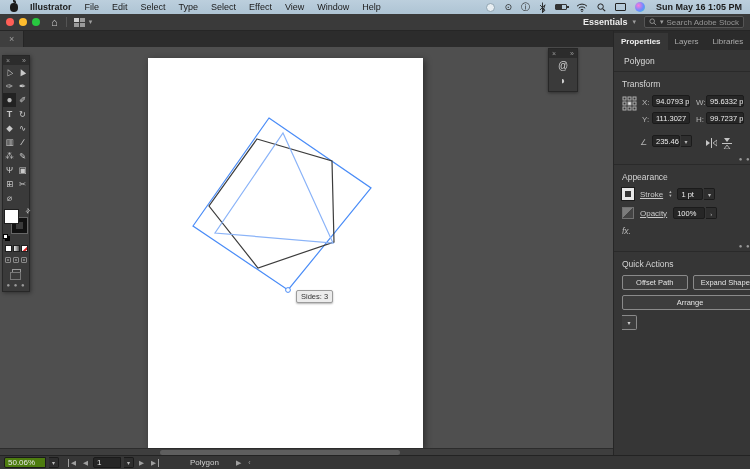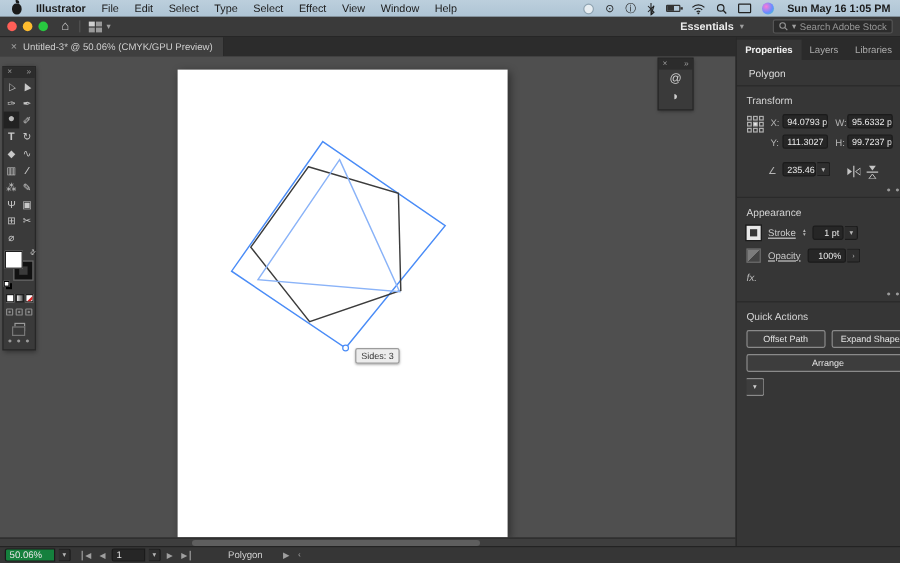--- a/index.html
+++ b/index.html
@@ -28,21 +28,21 @@
   #titlebar { position:absolute; left:0; top:14px; width:750px; height:17px; background:#3a3a3a;
     border-bottom:1px solid #262626; display:flex; align-items:center; padding:0 6px; }
   .traffic { width:8px; height:8px; border-radius:50%; margin-right:5px; }
   .tl-red{background:#ff5f57}.tl-yellow{background:#febc2e}.tl-green{background:#28c840}
   .home-glyph { color:#c9c9c9; font-size:11px; margin:0 8px 0 6px; line-height:11px; }
   .tb-sep { width:1px; height:10px; background:#545454; margin-right:7px; }
   .ws-grid { display:inline-grid; grid-template-columns:5px 5px; grid-template-rows:4px 4px; gap:1px; margin-right:2px; }
   .ws-grid i { background:#9a9a9a; } .ws-grid i:first-child{ background:#cfcfcf; }
   .chev { color:#9f9f9f; font-size:7px; margin-left:2px; }
   #titlebar-title { position:absolute; left:0; right:0; text-align:center; color:#c6c6c6; font-size:9px; pointer-events:none; }
-  #titlebar-right { margin-left:auto; display:flex; align-items:center; gap:24px; z-index:2; }
+  #titlebar-right { margin-left:auto; display:flex; align-items:center; gap:8px; z-index:2; }
   #workspace-switcher { color:#ededed; font-size:9px; font-weight:bold; display:flex; align-items:center; gap:3px; }
   #stock-search { width:100px; height:12px; background:#2c2c2c; border:1px solid #555; border-radius:2px;
     display:flex; align-items:center; gap:3px; padding:0 4px; color:#979797; font-size:8px; }
 
   
   #tabbar { position:absolute; left:0; top:31px; width:613px; height:16px; background:#2c2c2c; display:flex; }
   #doc-tab { height:16px; background:#3f3f3f; color:#cfcfcf; font-size:8px; display:flex; align-items:center;
     gap:5px; padding:0 9px; border-right:1px solid #252525; }
   #doc-tab .close-x { color:#9f9f9f; font-size:9px; }
 
@@ -126,39 +126,39 @@
 
   #appearance-sect { position:relative; padding:7px 8px 4px; height:86px; }
   .ap-row { display:flex; align-items:center; gap:6px; margin-top:5px; height:14px; }
   .ap-swatch { width:12px; height:12px; background:#fff; border:1px solid #1c1c1c; }
   .ap-stroke-swatch { width:12px; height:12px; border:3px solid #e8e8e8; outline:1px solid #1c1c1c; background:#363636; }
   .ap-opacity-icon { width:12px; height:12px; border:1px solid #8a8a8a; background:linear-gradient(135deg,#9a9a9a 50%,#4a4a4a 50%); opacity:.7; }
   .ap-label { color:#c9c9c9; font-size:8px; }
   .ap-link { text-decoration:underline; }
   .stepper { display:inline-flex; flex-direction:column; justify-content:center; color:#b5b5b5; font-size:4.5px; line-height:4px; }
   .ap-field { height:12px; background:#262626; border:1px solid #1b1b1b; border-radius:2px; color:#ececec;
-    font-size:7.5px; line-height:11px; padding:0 3px;text-align:right; }
+    font-size:7.5px; line-height:11px; padding:0 3px; }
   .ap-chev { width:11px; height:12px; background:#2e2e2e; border:1px solid #1b1b1b; border-left:none; border-radius:0 2px 2px 0;
     color:#b8b8b8; font-size:6px; text-align:center; line-height:12px; margin-left:-6px; }
   #fx-label { color:#b9b9b9; font-size:8.5px; font-style:italic; margin-top:6px; }
 
   #quick-actions-sect { position:relative; padding:7px 8px; }
   .qa-grid { display:grid; grid-template-columns:1fr 1fr; gap:5px; margin-top:6px; }
   .qa-btn { height:15px; background:#3d3d3d; border:1px solid #8a8a8a; border-radius:2px; color:#e4e4e4;
     font-size:7.5px; display:flex; align-items:center; justify-content:center; white-space:nowrap; }
   .qa-full { grid-column:1 / span 2; }
   .qa-split { display:flex; grid-column:1 / span 2; }
   .qa-split .qa-btn { flex:1; border-radius:2px 0 0 2px; }
   .qa-split .qa-caret { width:15px; height:15px; background:#3d3d3d; border:1px solid #8a8a8a; border-left:none;
     border-radius:0 2px 2px 0; color:#cfcfcf; font-size:6px; display:flex; align-items:center; justify-content:center; }
 
   
   #statusbar { position:absolute; left:0; top:455px; width:750px; height:14px; background:#363636;
     border-top:1px solid #232323; display:flex; align-items:center; font-size:8px; color:#c9c9c9; padding:0 4px; gap:3px; }
-  #zoom-field { width:42px; height:11px; background:#15803d; border:1px solid #1b1b1b; border-radius:2px 0 0 2px;
+  #zoom-field { width:42px; height:11px; background:#4d7c0f; border:1px solid #1b1b1b; border-radius:2px 0 0 2px;
     color:#e6e6e6; padding:0 3px; line-height:10px; }
   .sb-chev { width:10px; height:11px; background:#2e2e2e; border:1px solid #1b1b1b; border-left:none;
     border-radius:0 2px 2px 0; font-size:6px; text-align:center; line-height:11px; color:#b8b8b8; }
   .sb-nav { color:#9f9f9f; font-size:6.5px; padding:0 2px; }
   .sb-nav.bar-left { border-left:1px solid #9f9f9f; }
   .sb-nav.bar-right { border-right:1px solid #9f9f9f; }
   #artboard-field { width:28px; height:11px; background:#262626; border:1px solid #1b1b1b; border-radius:2px 0 0 2px;
     color:#e6e6e6; padding:0 3px; line-height:10px; }
   #status-tool { margin-left:28px; color:#cfcfcf; }
   .sb-icon { color:#9f9f9f; font-size:7px; margin-left:14px; }
@@ -235,21 +235,20 @@
         </svg>
       <span class="chev" style="margin:0">▾</span>
       <span>Search Adobe Stock</span>
     </span>
   </span>
 </div>
 
 <div id="tabbar">
   <div id="doc-tab">
     <span class="close-x">×</span>
-    <span>Untitled-3* @ 50.06% (CMYK/GPU Preview)</span>
   </div>
 </div>
 
 <div id="canvas-area">
   <div id="artboard"></div>
   <svg id="shapes-svg">
       <polygon points="269,71 371,141 288,243 193,179" fill="none" stroke="#4a8cf7" stroke-width="1.2"></polygon>
       <polygon points="257,92 332,114 334,195 258,221 209,159" fill="none" stroke="#3c3c3c" stroke-width="1.2"></polygon>
       <polygon points="283,86 333,196 215,186" fill="none" stroke="#8ab3f8" stroke-width="1.2"></polygon>
       <circle cx="288" cy="243" r="2.4" fill="#ffffff" stroke="#4a8cf7" stroke-width="1"></circle>

